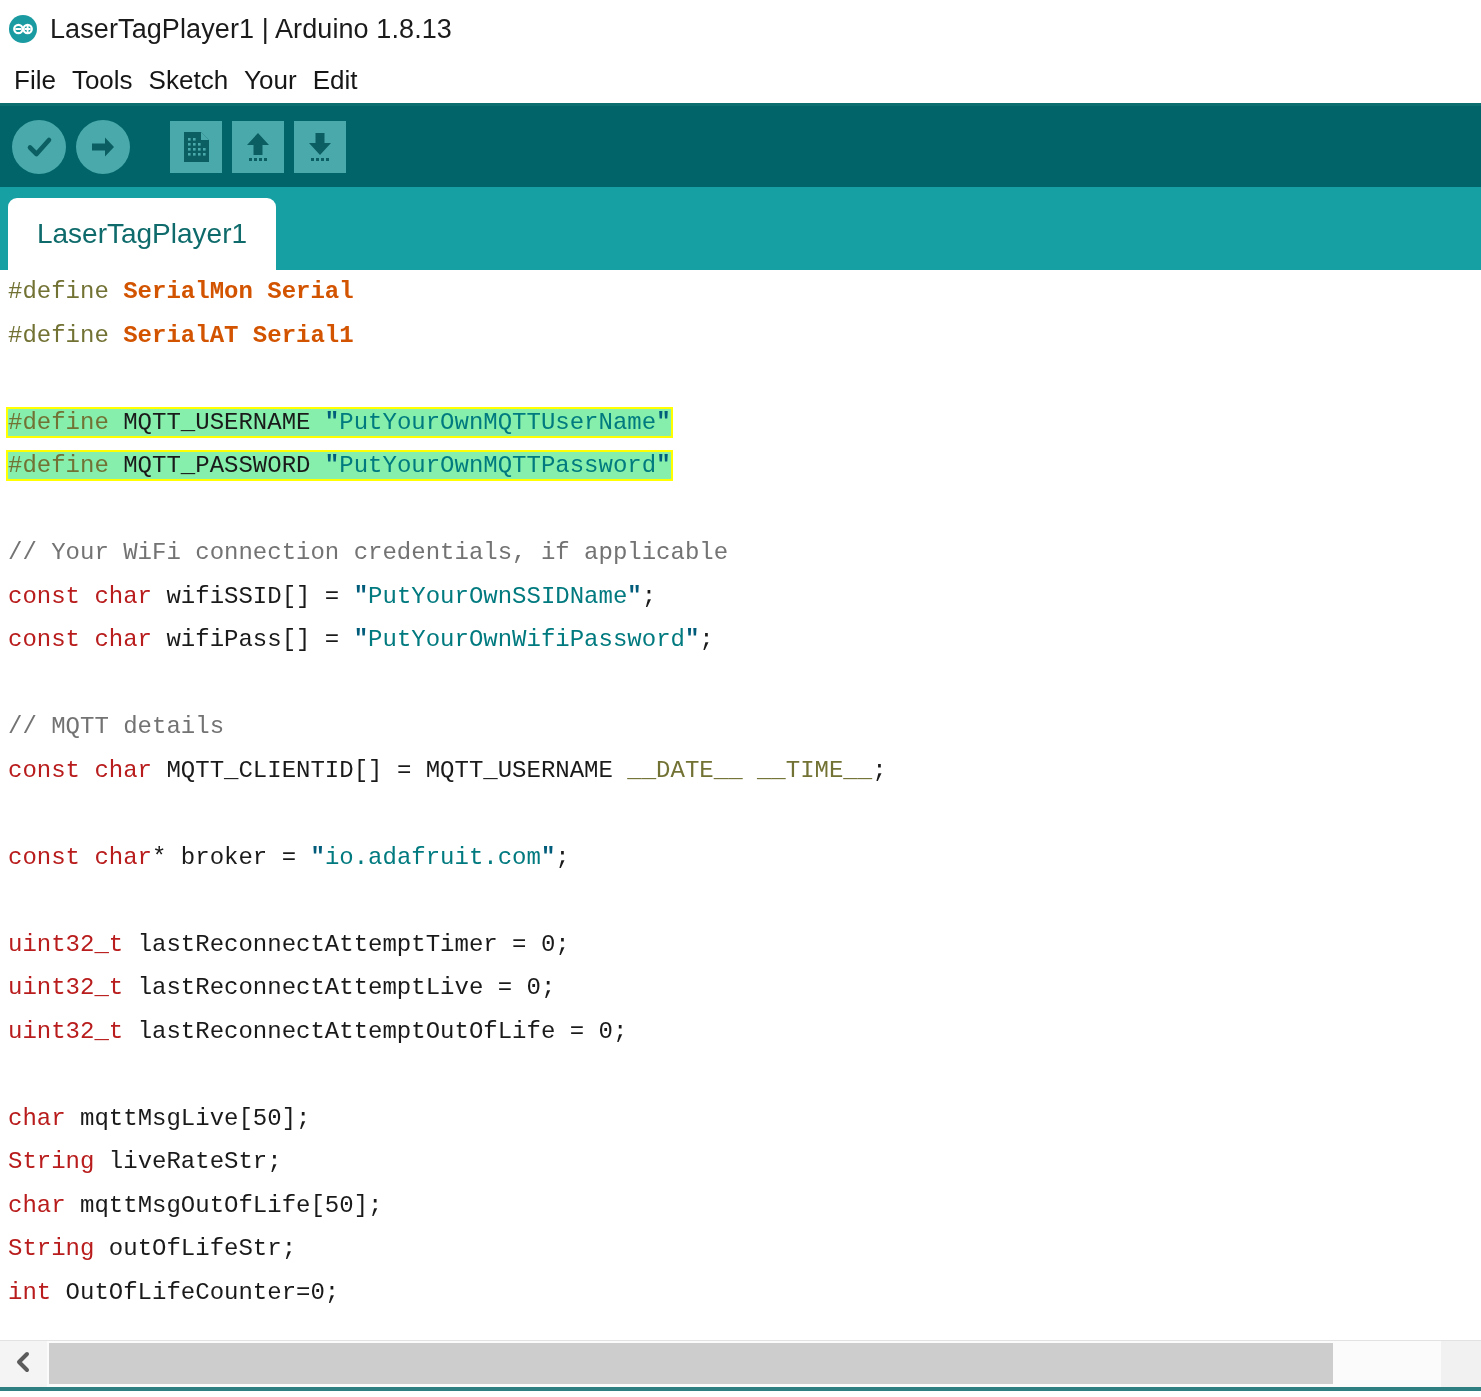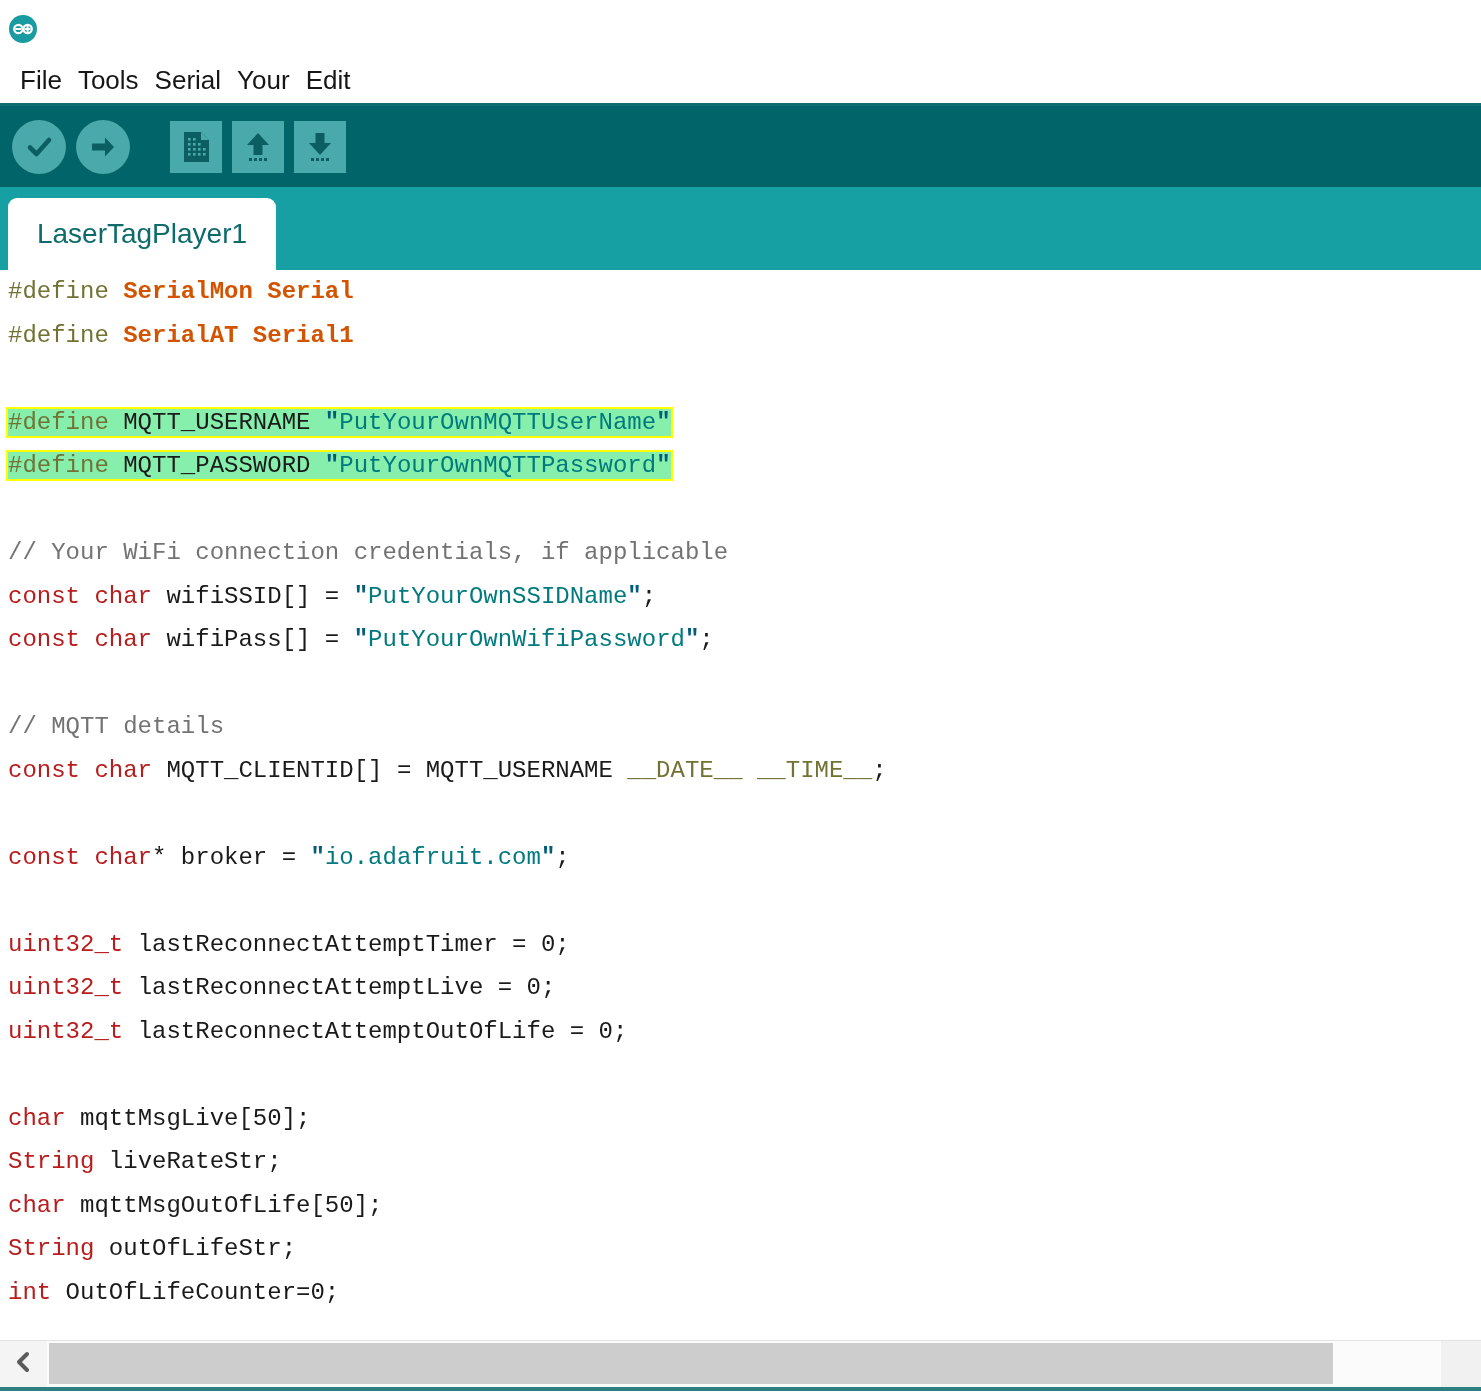--- a/index.html
+++ b/index.html
@@ -35,21 +35,21 @@
     color: #1b1b1b;
     letter-spacing: 0.1px;
     white-space: nowrap;
   }
 
   
   .menubar {
     height: 48px;
     display: flex;
     align-items: center;
-    padding-left: 20px;
+    padding-left: 14px;
     background: #ffffff;
     border-bottom: 3px solid #0d6e70;
   }
   .menu-item {
     font-size: 26px;
     color: #161616;
     padding: 0 9px 0 0;
     margin-right: 7px;
     white-space: nowrap;
     cursor: default;
@@ -219,26 +219,27 @@
       <circle cx="15" cy="15" r="14" fill="#1a9ba1"></circle>
       <g fill="none" stroke="#ffffff" stroke-width="2.2">
         <circle cx="10.4" cy="15" r="4.2"></circle>
         <circle cx="19.6" cy="15" r="4.2"></circle>
       </g>
       <line x1="7.4" y1="15" x2="13.4" y2="15" stroke="#ffffff" stroke-width="2"></line>
       <line x1="16.6" y1="15" x2="22.6" y2="15" stroke="#ffffff" stroke-width="2"></line>
       <line x1="19.6" y1="12" x2="19.6" y2="18" stroke="#ffffff" stroke-width="2"></line>
     </svg>
   </span>
+  <span class="title-text">LaserTagPlayer1 | Arduino 1.8.13</span>
 </div>
 
 <div class="menubar">
   <span class="menu-item">File</span>
   <span class="menu-item">Tools</span>
-  <span class="menu-item">Serial</span>
+  <span class="menu-item">Sketch</span>
   <span class="menu-item">Your</span>
   <span class="menu-item">Edit</span>
 </div>
 
 <div class="toolbar">
 
   <div class="tb-round">
     <span>
       <svg width="32" height="32" viewBox="0 0 32 32">
         <path d="M7 16.5 L13.5 23 L26 9" stroke="#0b5f62" stroke-width="4.6" fill="none" stroke-linecap="round" stroke-linejoin="round"></path>

